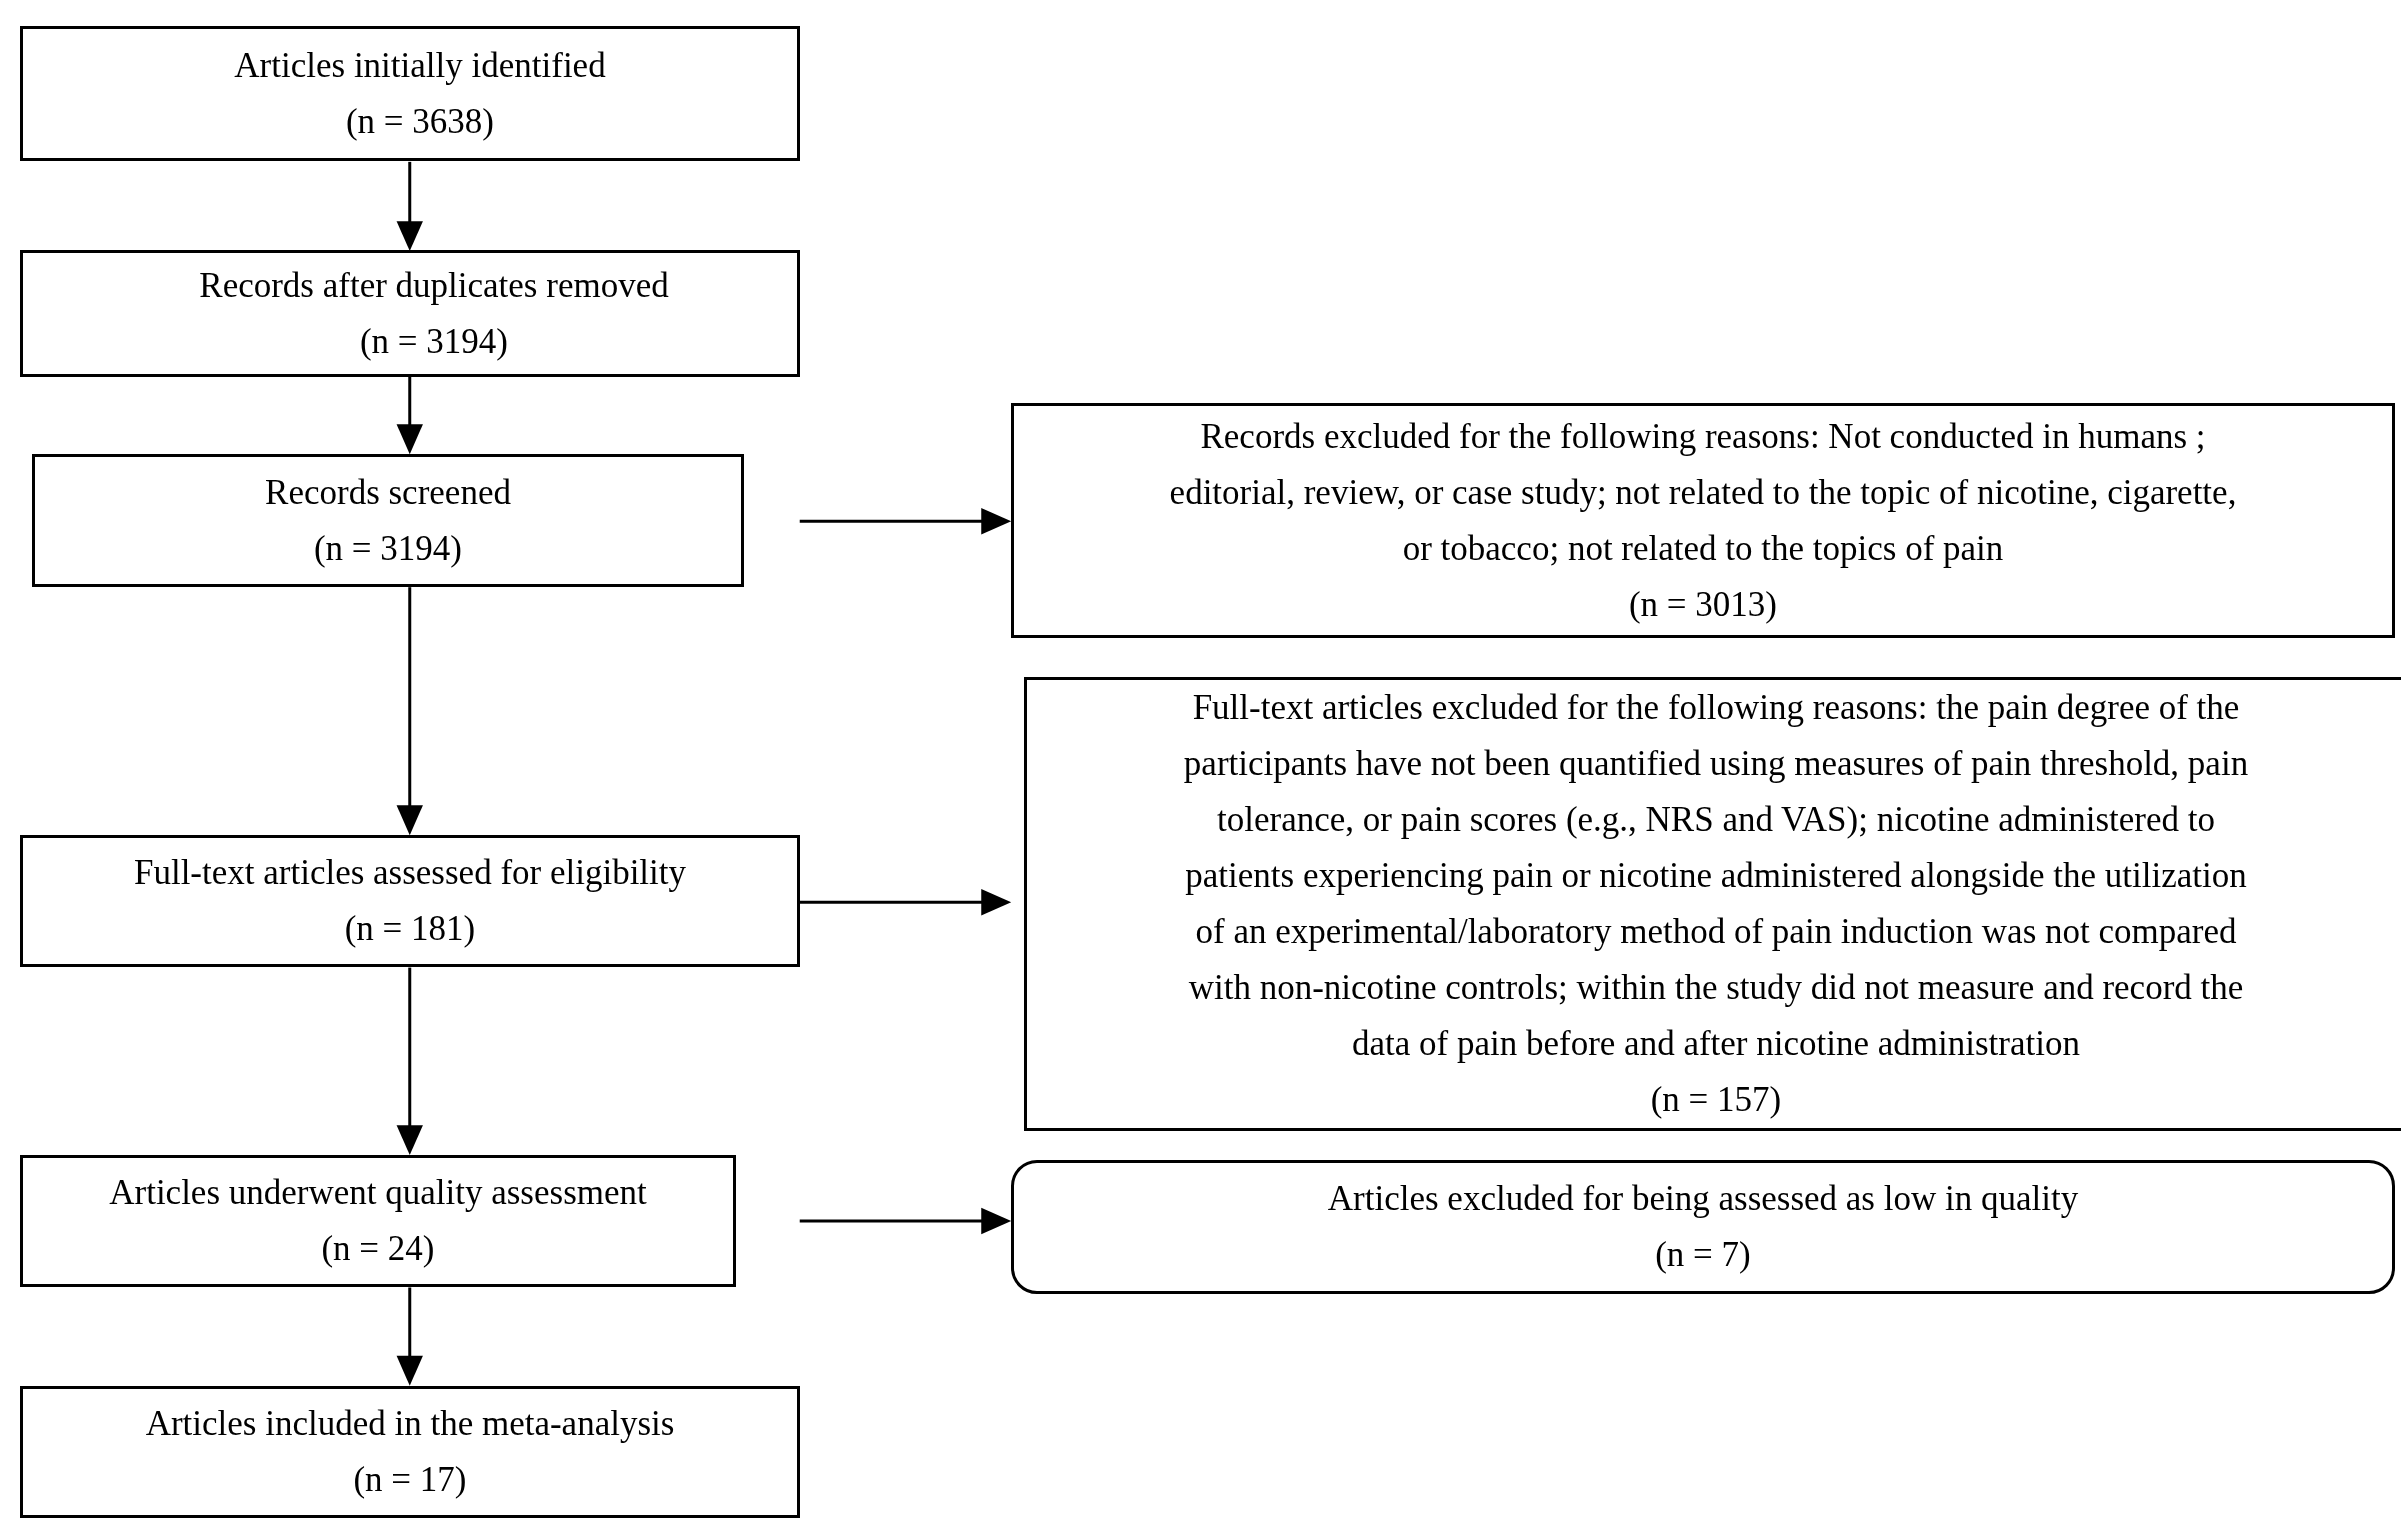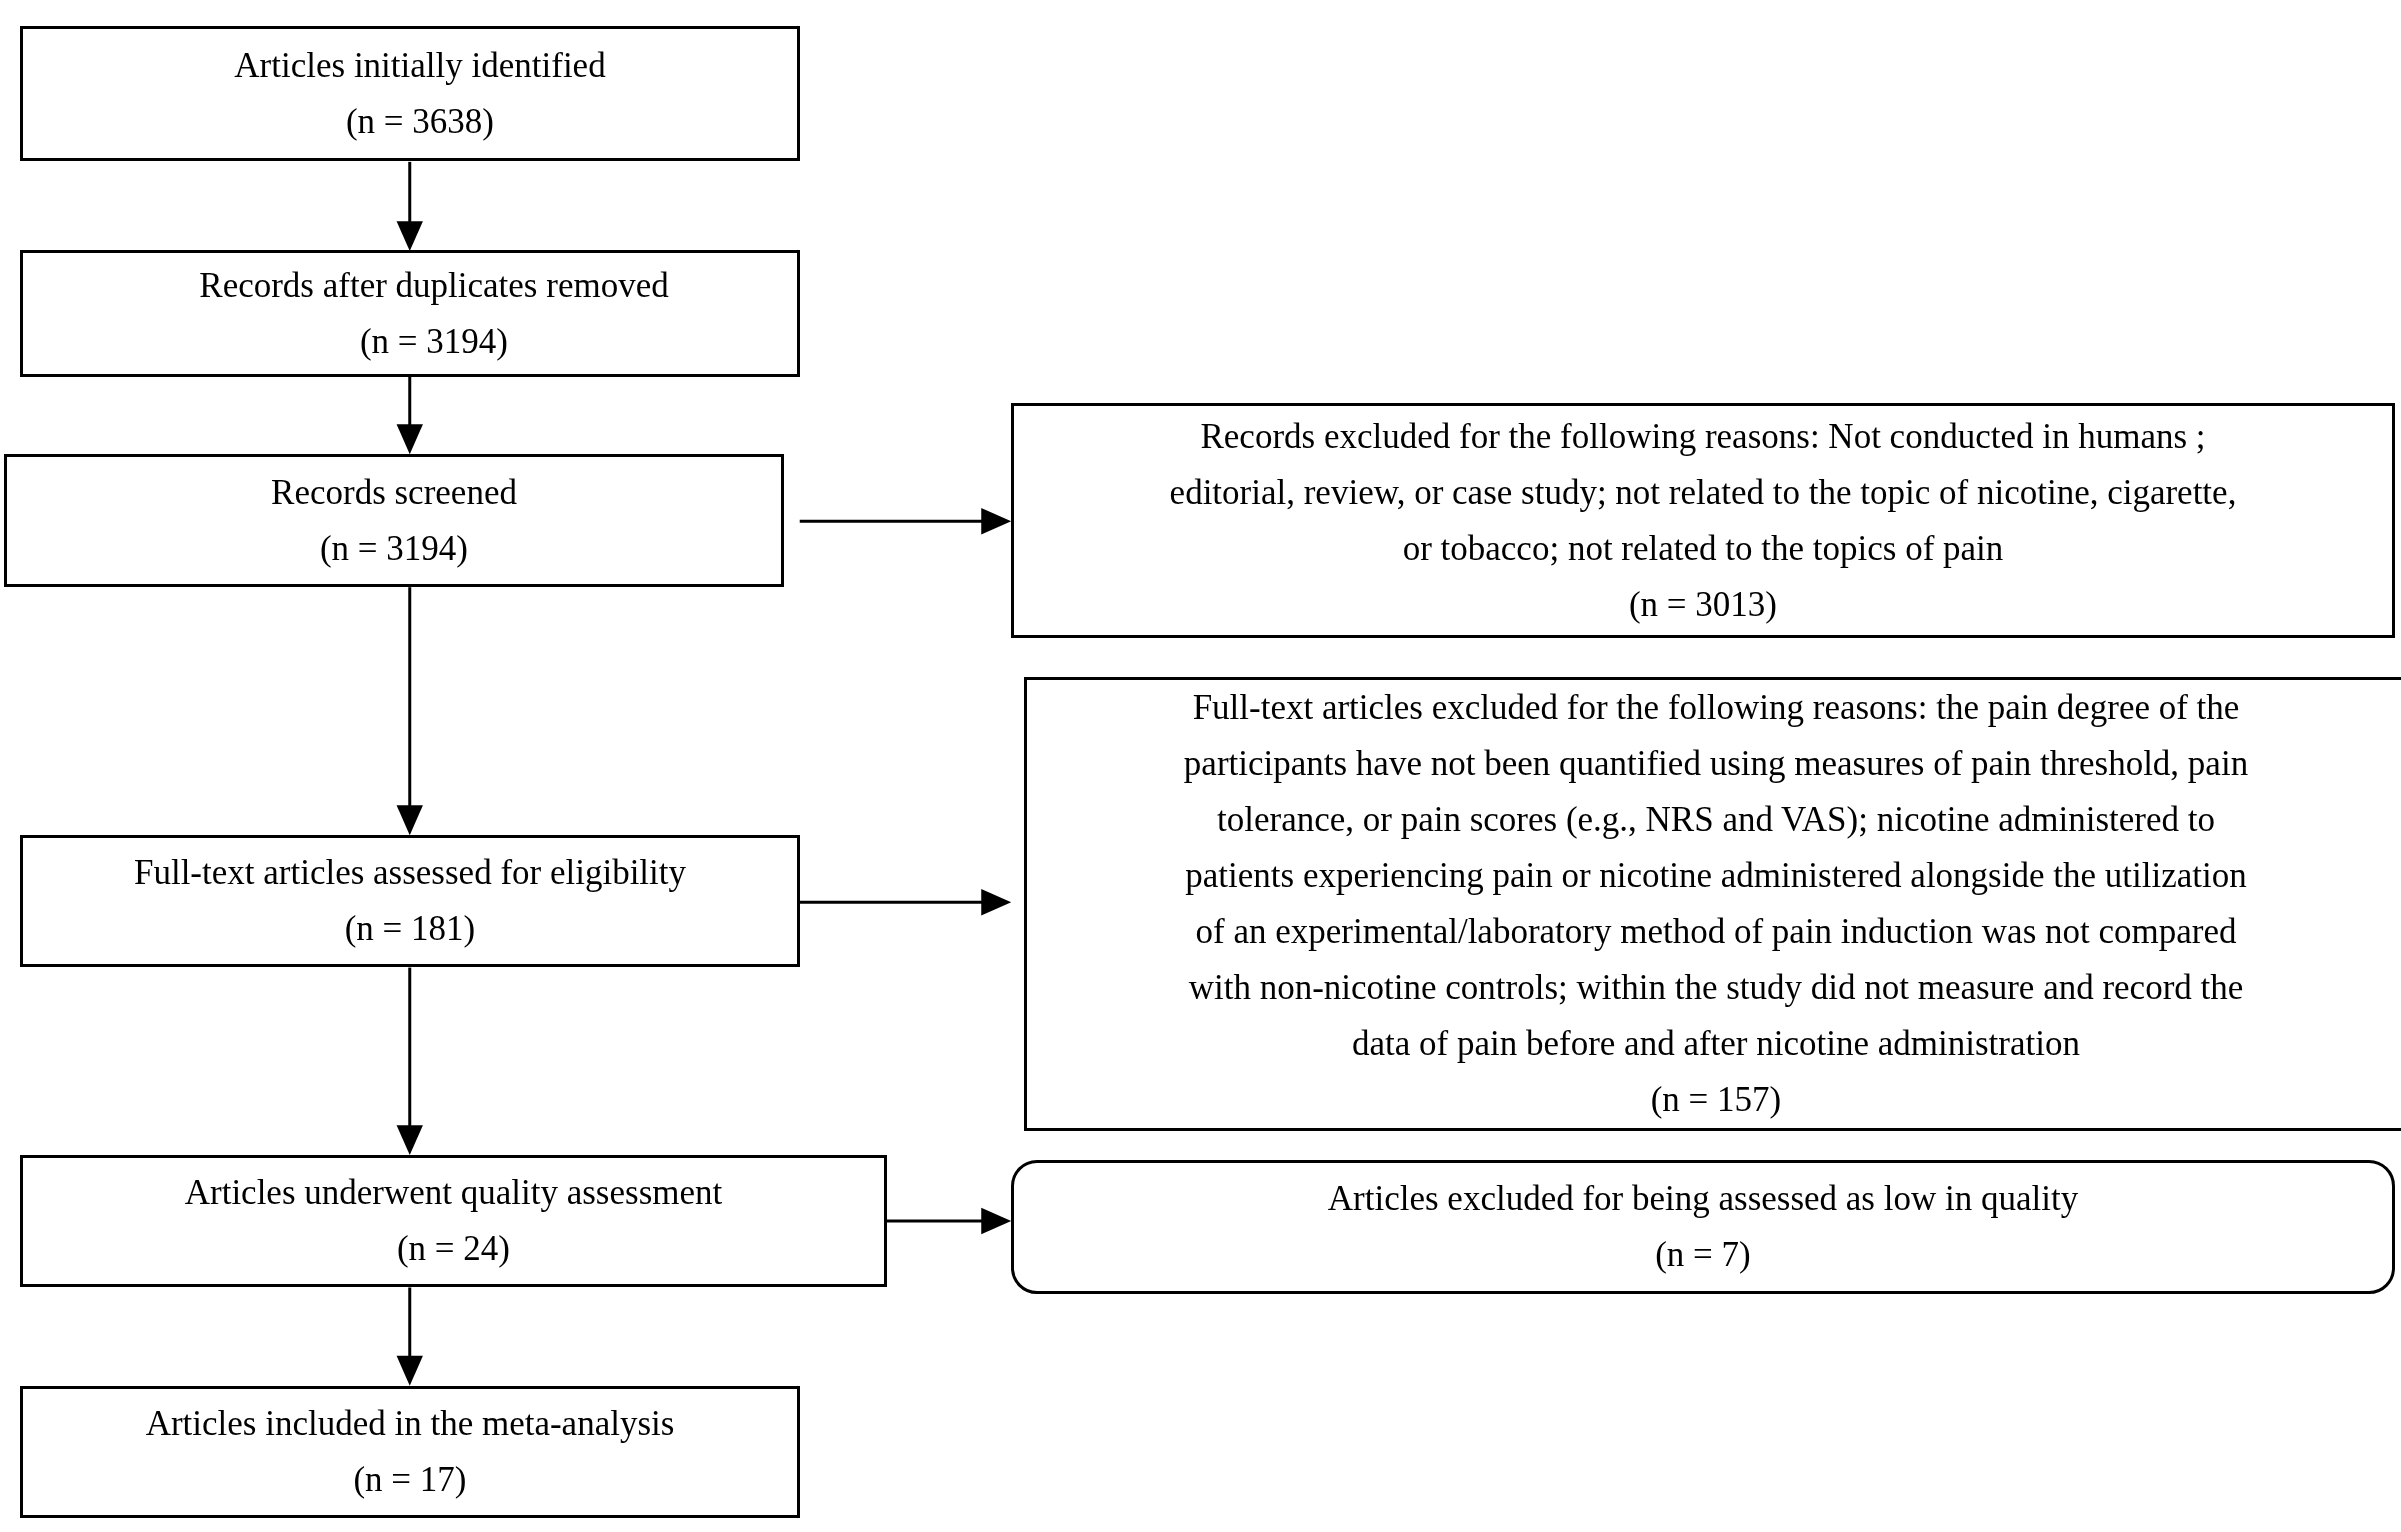--- a/index.html
+++ b/index.html
@@ -90,31 +90,31 @@
   <div class="box" style="left:20px; top:26px; width:780px; height:135px;padding-left:20px;">
     <div class="tline">Articles initially identified</div>
     <div class="tline">(n = 3638)</div>
   </div>
 
   <div class="box" style="left:20px; top:250px; width:780px; height:127px;padding-left:48px;">
     <div class="tline">Records after duplicates removed</div>
     <div class="tline">(n = 3194)</div>
   </div>
 
-  <div class="box" style="left:4px; top:454px; width:780px; height:133px;">
+  <div class="box" style="left:32px; top:454px; width:712px; height:133px;">
     <div class="tline">Records screened</div>
     <div class="tline">(n = 3194)</div>
   </div>
 
   <div class="box" style="left:20px; top:835px; width:780px; height:132px;">
     <div class="tline">Full-text articles assessed for eligibility</div>
     <div class="tline">(n = 181)</div>
   </div>
 
-  <div class="box" style="left:20px; top:1155px; width:867px; height:132px;">
+  <div class="box" style="left:20px; top:1155px; width:716px; height:132px;">
     <div class="tline">Articles underwent quality assessment</div>
     <div class="tline">(n = 24)</div>
   </div>
 
   <div class="box" style="left:20px; top:1386px; width:780px; height:132px;">
     <div class="tline">Articles included in the meta-analysis</div>
     <div class="tline">(n = 17)</div>
   </div>
 
   <div class="box" style="left:1011px; top:403px; width:1384px; height:235px;">

